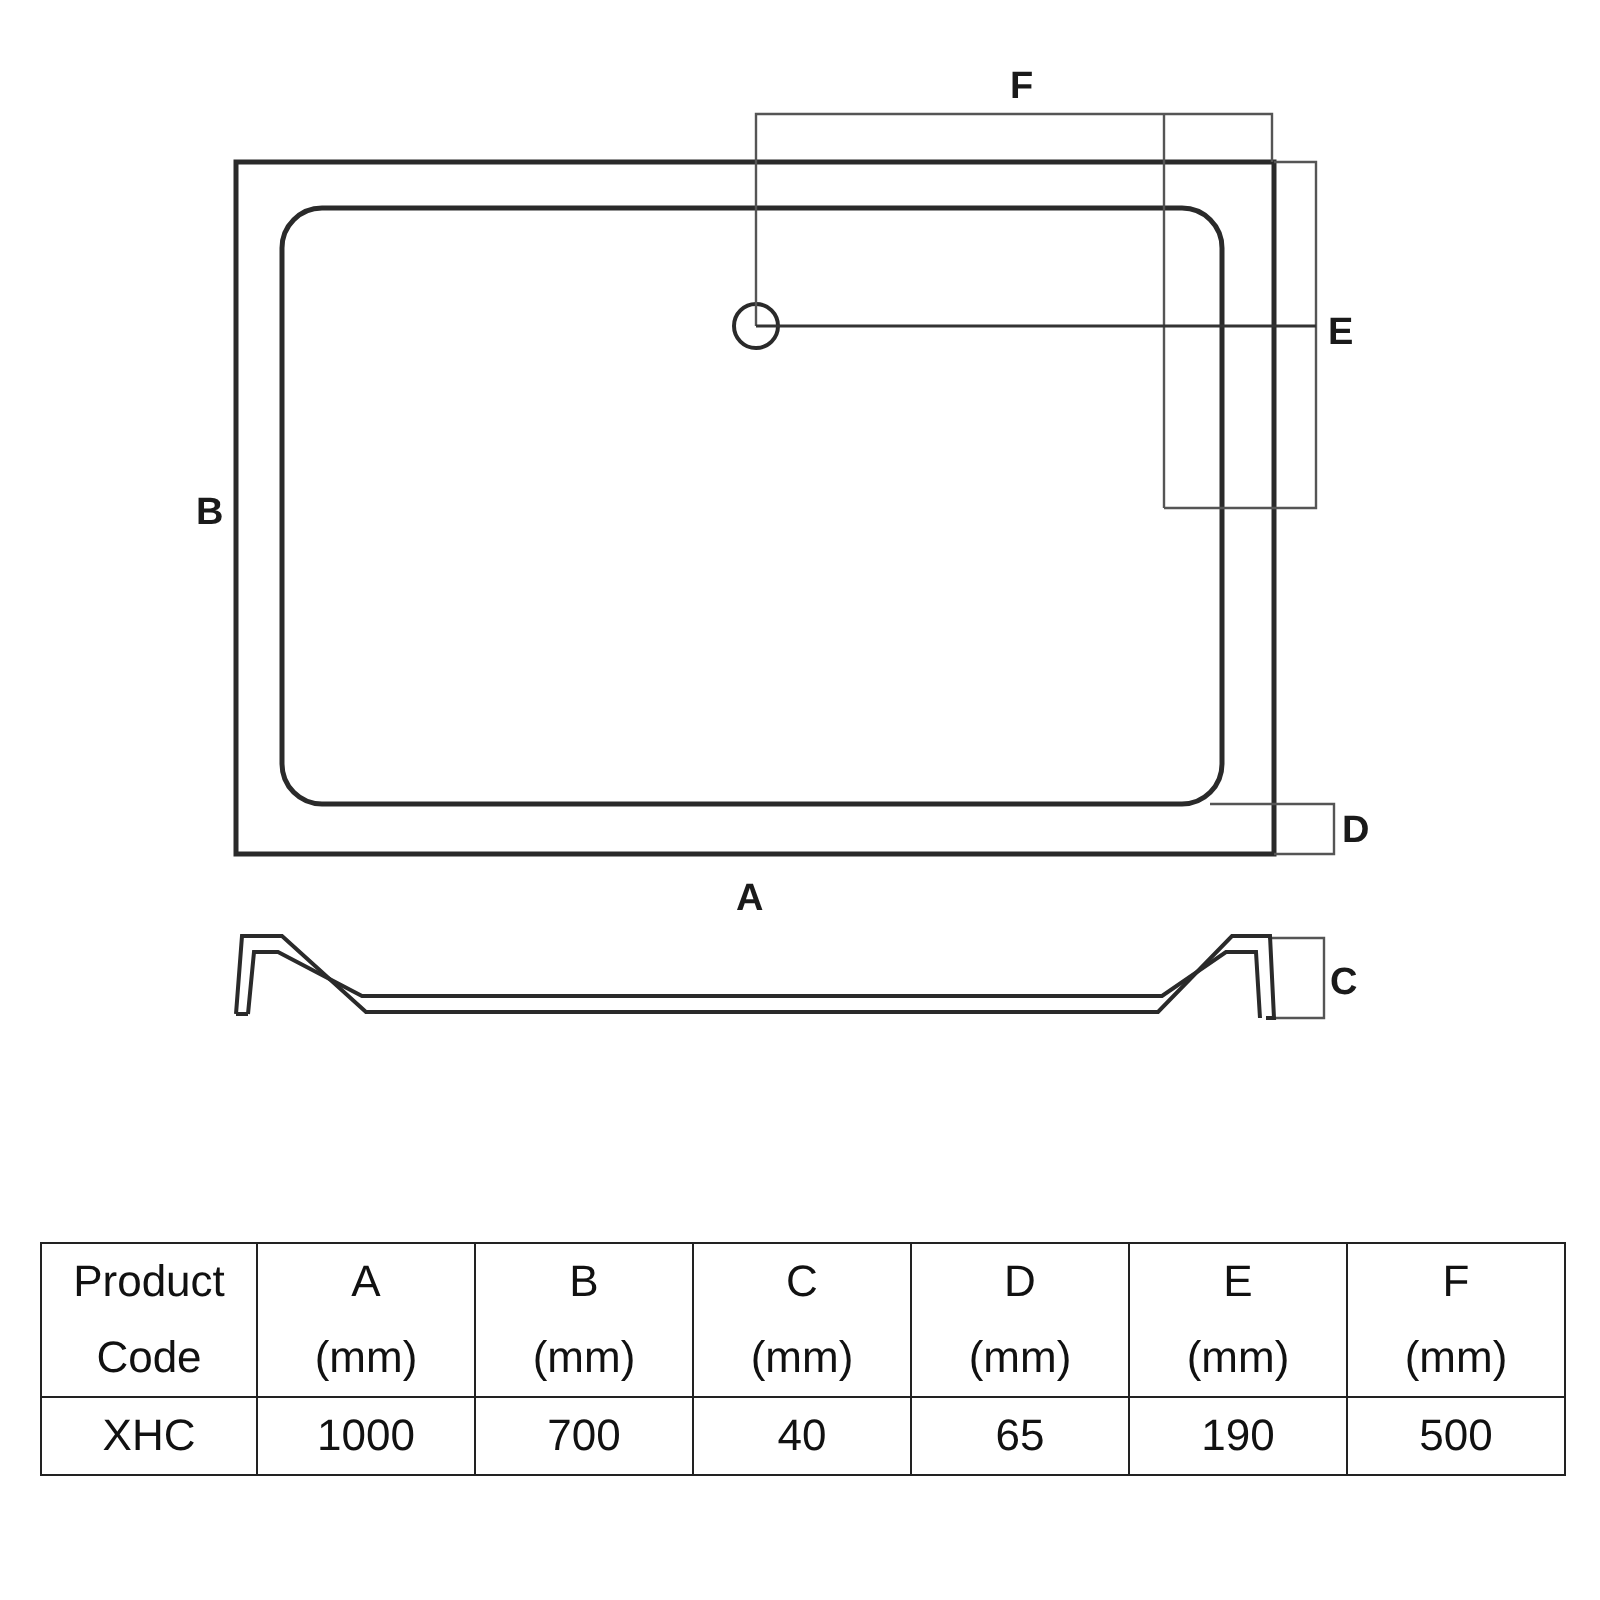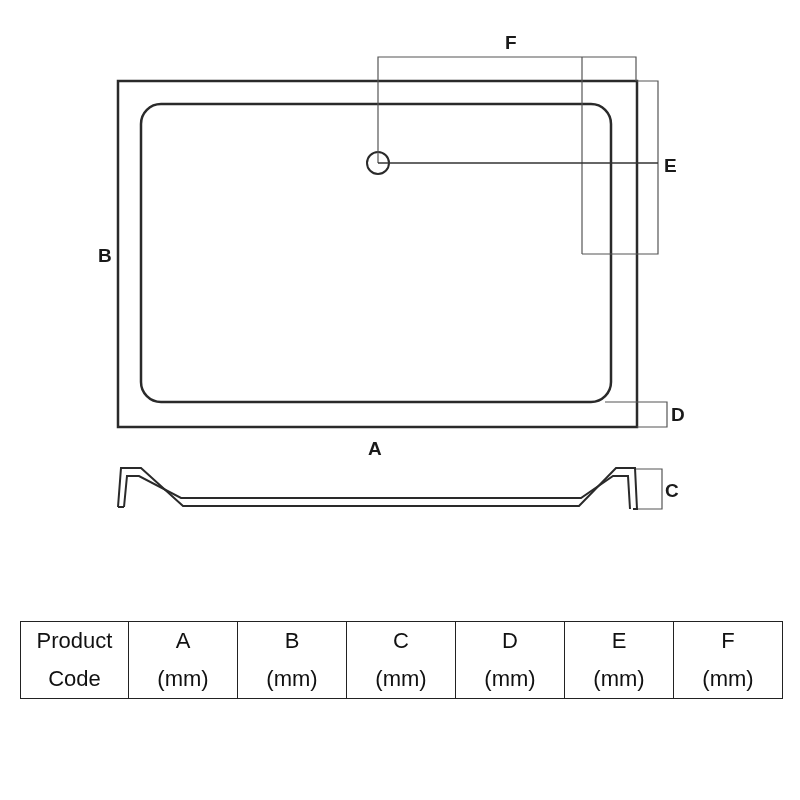--- a/index.html
+++ b/index.html
@@ -83,14 +83,23 @@
     </td>
     <td class="c5">
       <span class="line">E</span>
       <span class="line">(mm)</span>
     </td>
     <td class="c6">
       <span class="line">F</span>
       <span class="line">(mm)</span>
     </td>
   </tr>
+  <tr class="row">
+    <td>XHC</td>
+    <td>1000</td>
+    <td>700</td>
+    <td>40</td>
+    <td>65</td>
+    <td>190</td>
+    <td>500</td>
+  </tr>
 </tbody>
   </table>
 
 </body></html>

